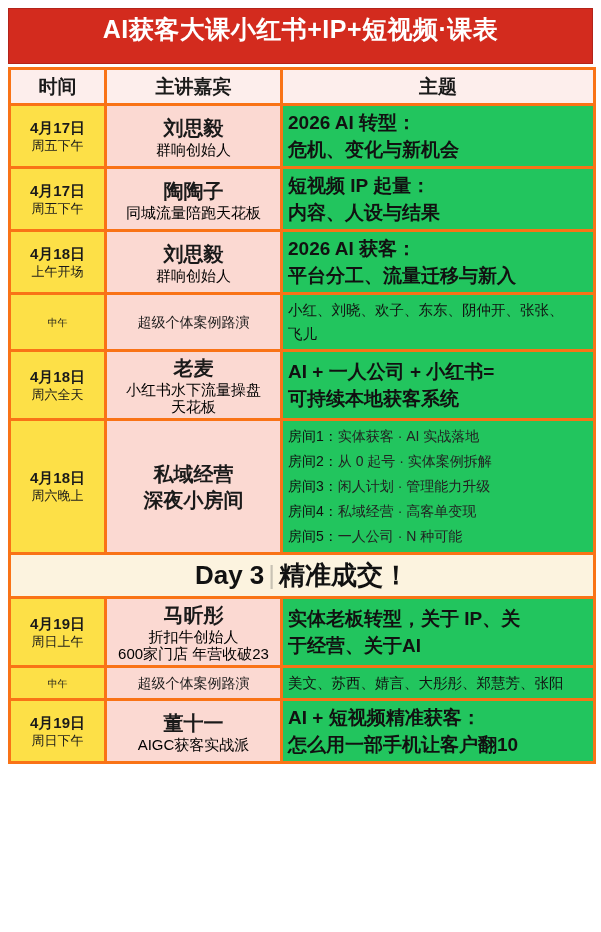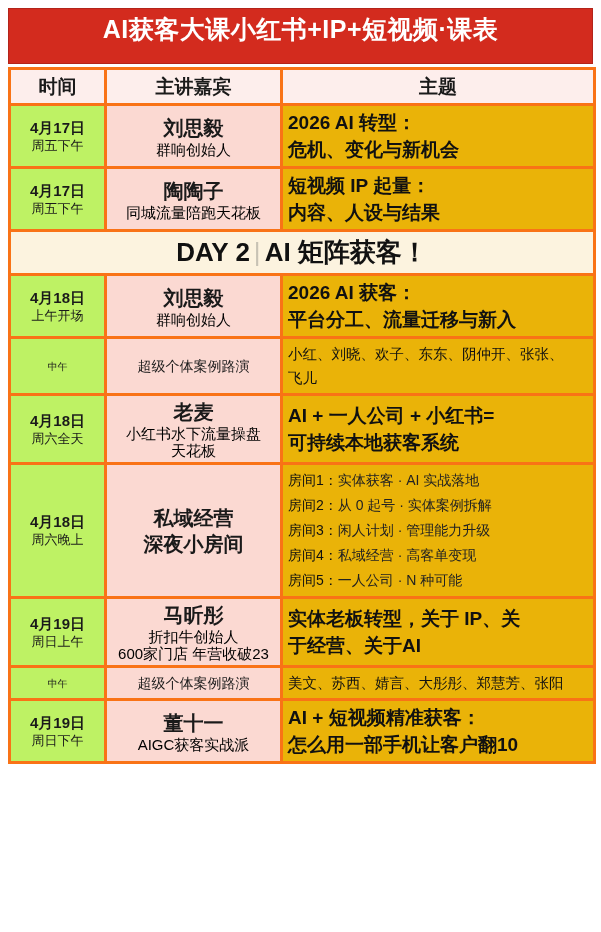--- a/index.html
+++ b/index.html
@@ -69,21 +69,21 @@
     height: 44px;
     padding: 2px 4px;
   }
   .day-row .sep {
     color: #c8c2b4;
     font-weight: normal;
     padding: 0 4px;
   }
   
   .time-cell {
-    background: #bef264;
+    background: #fde047;
     text-align: center;
     color: #1a1a1a;
   }
   .time-cell .d1 {
     font-size: 15px;
     font-weight: bold;
     display: block;
     line-height: 19px;
   }
   .time-cell .d2 {
@@ -113,21 +113,21 @@
     line-height: 17px;
     color: #000000;
   }
   .guest-cell.plain .gname {
     font-size: 14px;
     font-weight: normal;
     line-height: 20px;
   }
   
   .topic-cell {
-    background: #eab308;
+    background: #22c55e;
     color: #111111;
     margin-top: 12px;
   }
   .topic-cell .big {
     font-size: 19px;
     font-weight: bold;
     line-height: 27px;
     display: block;
   }
   .topic-cell .small {
@@ -191,23 +191,20 @@
           </td>
           <td class="guest-cell">
             <span class="gname">陶陶子</span>
             <span class="gtitle">同城流量陪跑天花板</span>
           </td>
           <td class="topic-cell">
             <span class="big">短视频 IP 起量：</span>
             <span class="big">内容、人设与结果</span>
           </td>
         </tr>
-        <tr class="day-row">
-          <td colspan="3"><span>DAY 2</span><span class="sep">|</span><span>AI 矩阵获客！</span></td>
-        </tr>
         <tr>
           <td class="time-cell">
             <span class="d1">4月18日</span>
             <span class="d2">上午开场</span>
           </td>
           <td class="guest-cell">
             <span class="gname">刘思毅</span>
             <span class="gtitle">群响创始人</span>
           </td>
           <td class="topic-cell">
@@ -254,20 +251,23 @@
           <td class="topic-cell">
             <span class="room-list">
               <span class="room-line"><span class="rlabel">房间1：</span><span class="rtext">实体获客 · AI 实战落地</span></span>
               <span class="room-line"><span class="rlabel">房间2：</span><span class="rtext">从 0 起号 · 实体案例拆解</span></span>
               <span class="room-line"><span class="rlabel">房间3：</span><span class="rtext">闲人计划 · 管理能力升级</span></span>
               <span class="room-line"><span class="rlabel">房间4：</span><span class="rtext">私域经营 · 高客单变现</span></span>
               <span class="room-line"><span class="rlabel">房间5：</span><span class="rtext">一人公司 · N 种可能</span></span>
             </span>
           </td>
         </tr>
+        <tr class="day-row">
+          <td colspan="3"><span>Day 3</span><span class="sep">|</span><span>精准成交！</span></td>
+        </tr>
         <tr>
           <td class="time-cell">
             <span class="d1">4月19日</span>
             <span class="d2">周日上午</span>
           </td>
           <td class="guest-cell">
             <span class="gname">马昕彤</span>
             <span class="gtitle">折扣牛创始人</span>
             <span class="gtitle">600家门店 年营收破23</span>
           </td>

